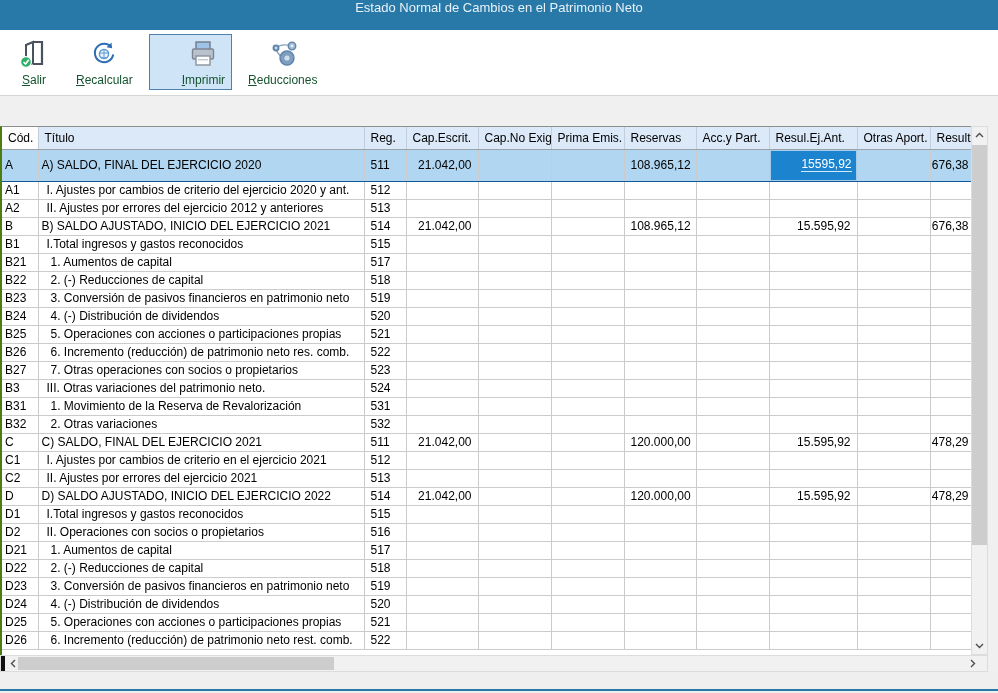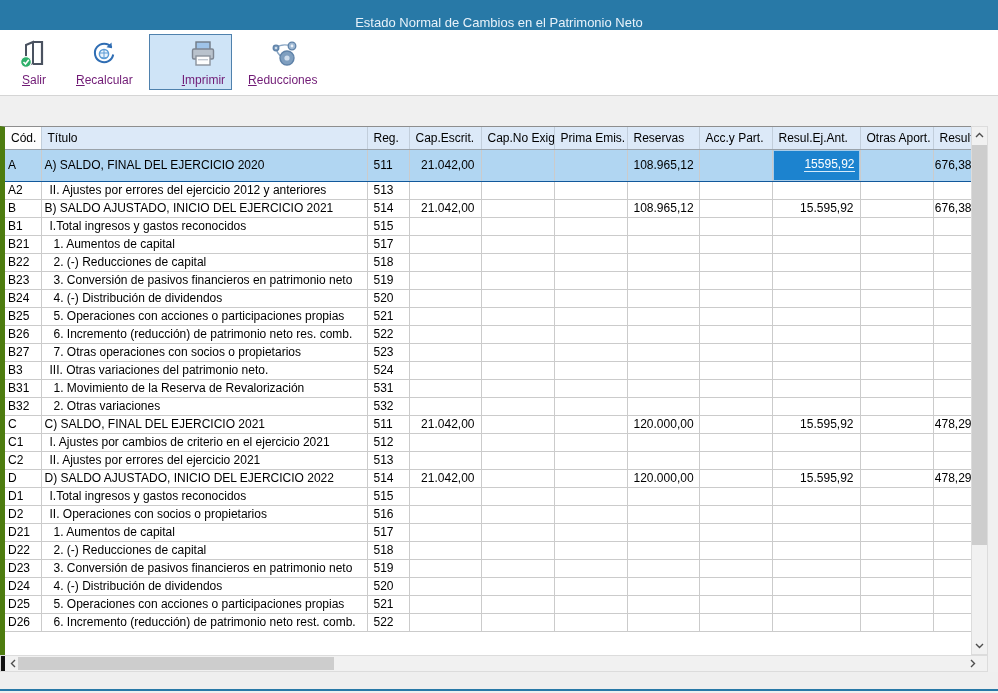--- a/index.html
+++ b/index.html
@@ -5,39 +5,39 @@
   :root{
     --titlebar:#2879a7; --header-bg:#dce9f8; --sel-row:#b1d6f2; --focus-cell:#1c83cf;
     --grid-line:#cbcbcb; --sel-border:#11589b; --active-btn-bg:#cfe4f7; --active-btn-border:#4f81ad;
   }
   *{box-sizing:border-box; margin:0; padding:0;}
   body{font-family:"Liberation Sans", sans-serif; background:#f0f0f0;}
   .window{position:relative; width:998px; height:693px; background:#f0f0f0; overflow:hidden;}
 
   
   .titlebar{position:absolute; top:0; left:0; width:998px; height:30px; background:var(--titlebar);
-    color:#e8f2fa; font-size:13px; display:flex; align-items:flex-end; justify-content:center;}
+    color:#e8f2fa; font-size:13px; display:flex; align-items:flex-start; justify-content:center;}
 
   
   .toolbar{position:absolute; top:30px; left:0; width:998px; height:66px; background:#fff;
     border-bottom:1px solid #d5d5d5; display:flex; align-items:flex-start; padding:4px 0 0 8px; gap:9px;}
   .tbtn{display:flex; flex-direction:column; align-items:center; justify-content:flex-start;
     min-width:52px; padding:3px 6px 2px 6px; border:1px solid transparent; background:transparent; cursor:default;}
   .tbtn.active{background:var(--active-btn-bg); border:1px solid var(--active-btn-border);padding-left:32px;}
   .tbtn .ticon{width:32px; height:32px; display:flex; align-items:center; justify-content:center;}
-  .tb-label{font-size:12px; color:#701a75; margin-top:3px; white-space:nowrap;}
+  .tb-label{font-size:12px; color:#14532d; margin-top:3px; white-space:nowrap;}
   .tb-label::first-letter{text-decoration:underline;}
 
   
   .gap-strip{position:absolute; top:97px; left:0; width:998px; height:29px; background:#f0f0f0;}
 
   
   .grid-area{position:absolute; top:126px; left:0; width:988px; height:546px; background:#fff;}
   .grid-wrap{position:absolute; top:0; left:0; width:971px; height:529px; overflow:hidden;
-    border-top:1px solid #8e8e8e; border-left:5px solid #4d7c0f; background:#fff;}
+    border-top:1px solid #8e8e8e; border-left:2px solid #4d7c0f; background:#fff;}
   table{border-collapse:collapse; table-layout:fixed; width:971px; font-size:12px; color:#000;}
   th{height:22px; font-weight:normal; background:var(--header-bg); border-right:1px solid #c2cedb;
      border-bottom:1px solid #9aa2aa; padding:0 6px; text-align:left; white-space:nowrap; overflow:hidden;}
   th.col-cod{background:#fdfdfd;}
   th.al-r{text-align:left;}
   td{height:18px; border-right:1px solid var(--grid-line); border-bottom:1px solid var(--grid-line);
      padding:0 6px; white-space:nowrap; overflow:hidden; background:#fff;}
   td.al-r{text-align:right;}
   td.col-cod{padding:0 2px 0 3px;}
   td.ind0{padding-left:3px;} td.ind1{padding-left:8px;} td.ind2{padding-left:12px;}
@@ -175,20 +175,33 @@
               <td class="col-acc_y_part al-r"></td>
               <td class="col-resul_ej_ant al-r focus-td">
                 <div class="focus-cell">
                   <span>15595,92</span>
                 </div>
               </td>
               <td class="col-otras_aport al-r"></td>
               <td class="col-result al-r clip-left">1.676,38</td>
             </tr>
             <tr>
+              <td class="col-cod">A1</td>
+              <td class="col-titulo ind1">I. Ajustes por cambios de criterio del ejercicio 2020 y ant.</td>
+              <td class="col-reg">512</td>
+              <td class="col-cap_escrit al-r"></td>
+              <td class="col-cap_no_exig al-r"></td>
+              <td class="col-prima_emis al-r"></td>
+              <td class="col-reservas al-r"></td>
+              <td class="col-acc_y_part al-r"></td>
+              <td class="col-resul_ej_ant al-r"></td>
+              <td class="col-otras_aport al-r"></td>
+              <td class="col-result al-r clip-left"></td>
+            </tr>
+            <tr>
               <td class="col-cod">A2</td>
               <td class="col-titulo ind1">II. Ajustes por errores del ejercicio 2012 y anteriores</td>
               <td class="col-reg">513</td>
               <td class="col-cap_escrit al-r"></td>
               <td class="col-cap_no_exig al-r"></td>
               <td class="col-prima_emis al-r"></td>
               <td class="col-reservas al-r"></td>
               <td class="col-acc_y_part al-r"></td>
               <td class="col-resul_ej_ant al-r"></td>
               <td class="col-otras_aport al-r"></td>

